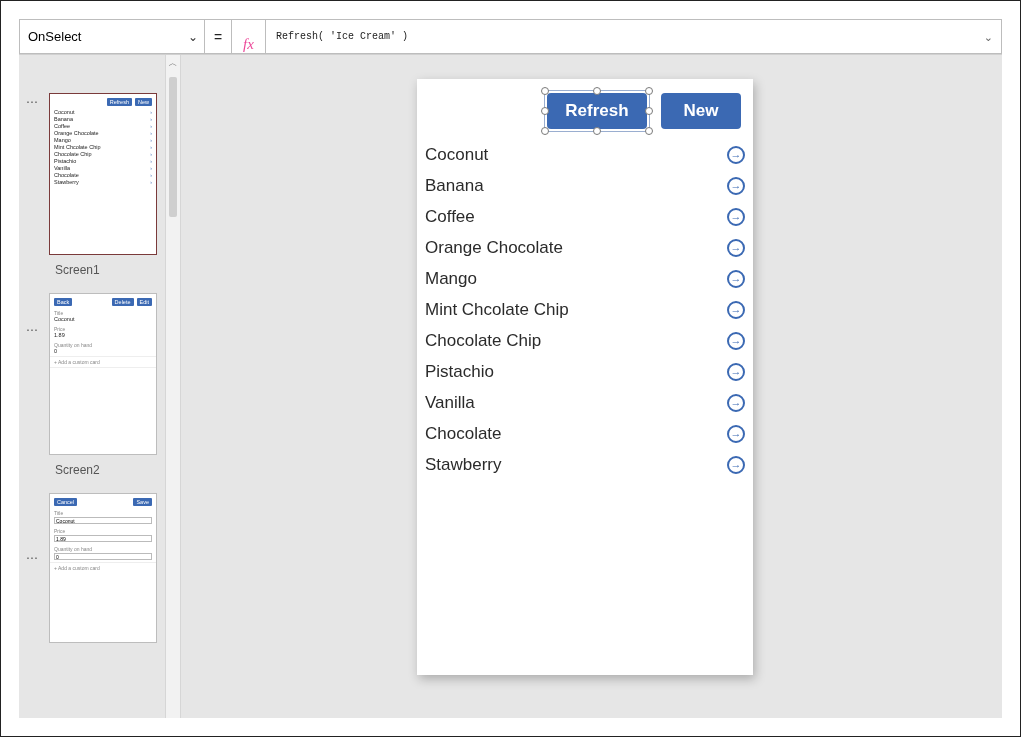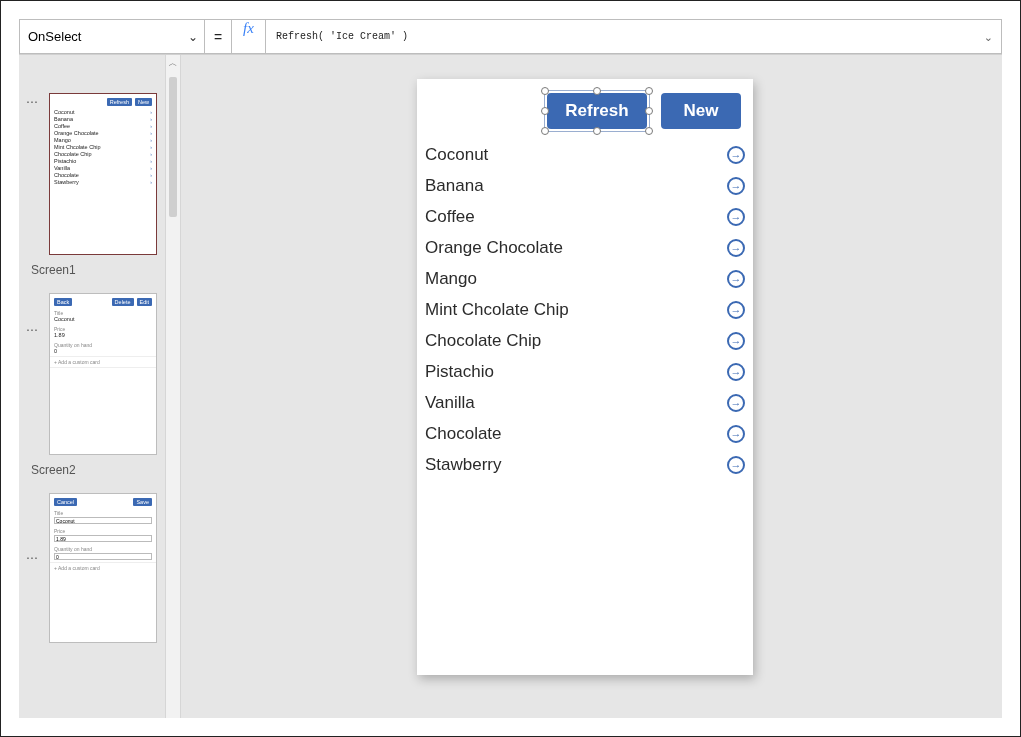--- a/index.html
+++ b/index.html
@@ -44,22 +44,22 @@
     width: 26px;
     border-top: 1px solid #bdbdbd;
     border-bottom: 1px solid #bdbdbd;
     display: flex; align-items: center; justify-content: center;
     font-size: 14px; color: #222; background: #fff;
   }
   .fx-box {
     width: 34px;
     border: 1px solid #bdbdbd;
     border-right: none;
-    display: flex; align-items: flex-start; justify-content: center;
-    font-style: italic; font-family: serif; font-size: 15px; color: #3b82f6;
+    display: flex; align-items: flex-end; justify-content: center;
+    font-style: italic; font-family: serif; font-size: 15px; color: #ec4899;
     background: #fff;
   }
   .formula-box {
     flex: 1;
     border: 1px solid #bdbdbd;
     display: flex; align-items: center;
     padding: 0 10px;
     position: relative;
     background: #fff;
   }
@@ -95,21 +95,21 @@
   }
   .thumb {
     margin: 0 8px 8px 30px;
     background: #fff;
     border: 1px solid #bdbdbd;
     position: relative;
   }
   .thumb.sel { border: 1px solid #7a3a3a; }
   .thumb-cap {
     font-size: 12px; color: #555;
-    margin: 6px 0 16px 12px;
+    margin: 6px 0 16px 36px;
   }
   
   .t1 { height: 162px; }
   .t1 .hdr { display: flex; justify-content: flex-end; gap: 3px; padding: 4px 4px 2px; }
   .mini-btn {
     background: #3b69b3; color: #fff; font-size: 5.5px; padding: 1px 3px;
     border-radius: 1px;
   }
   .t1 .list { padding: 0 4px; }
   .t1 .li {

